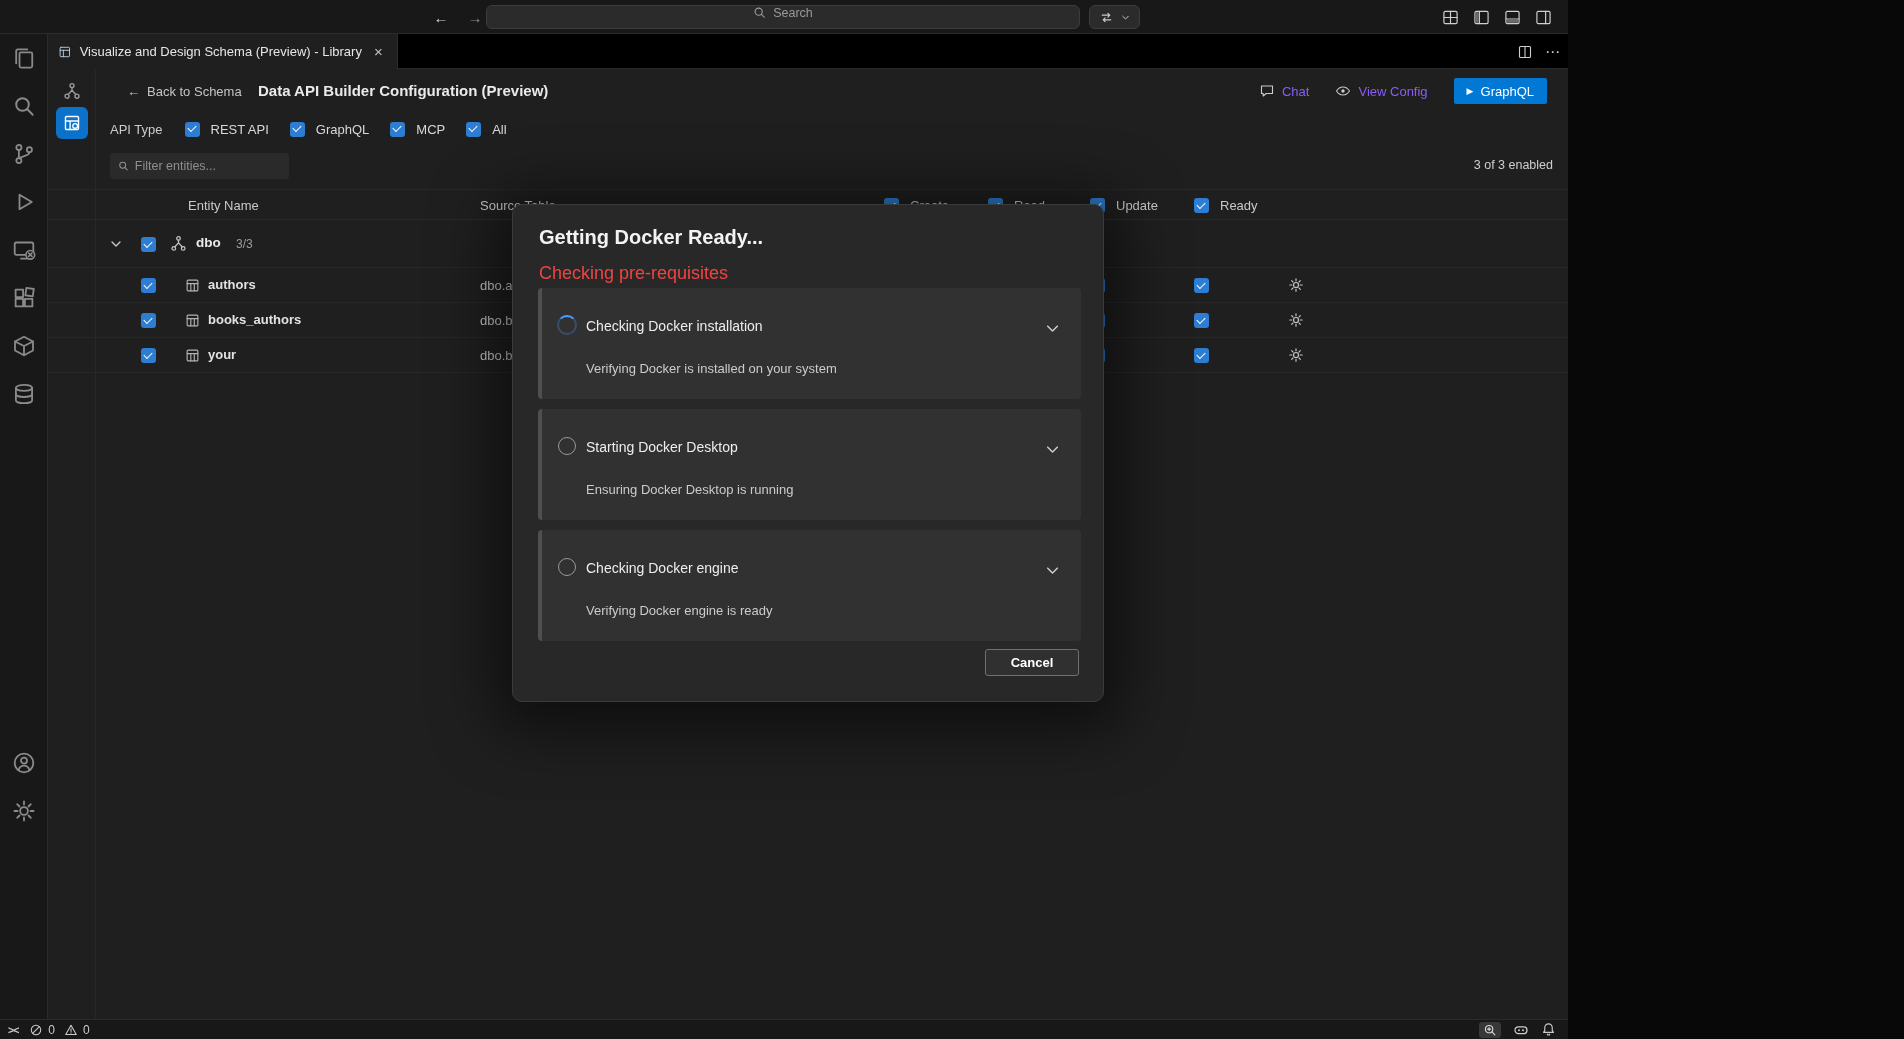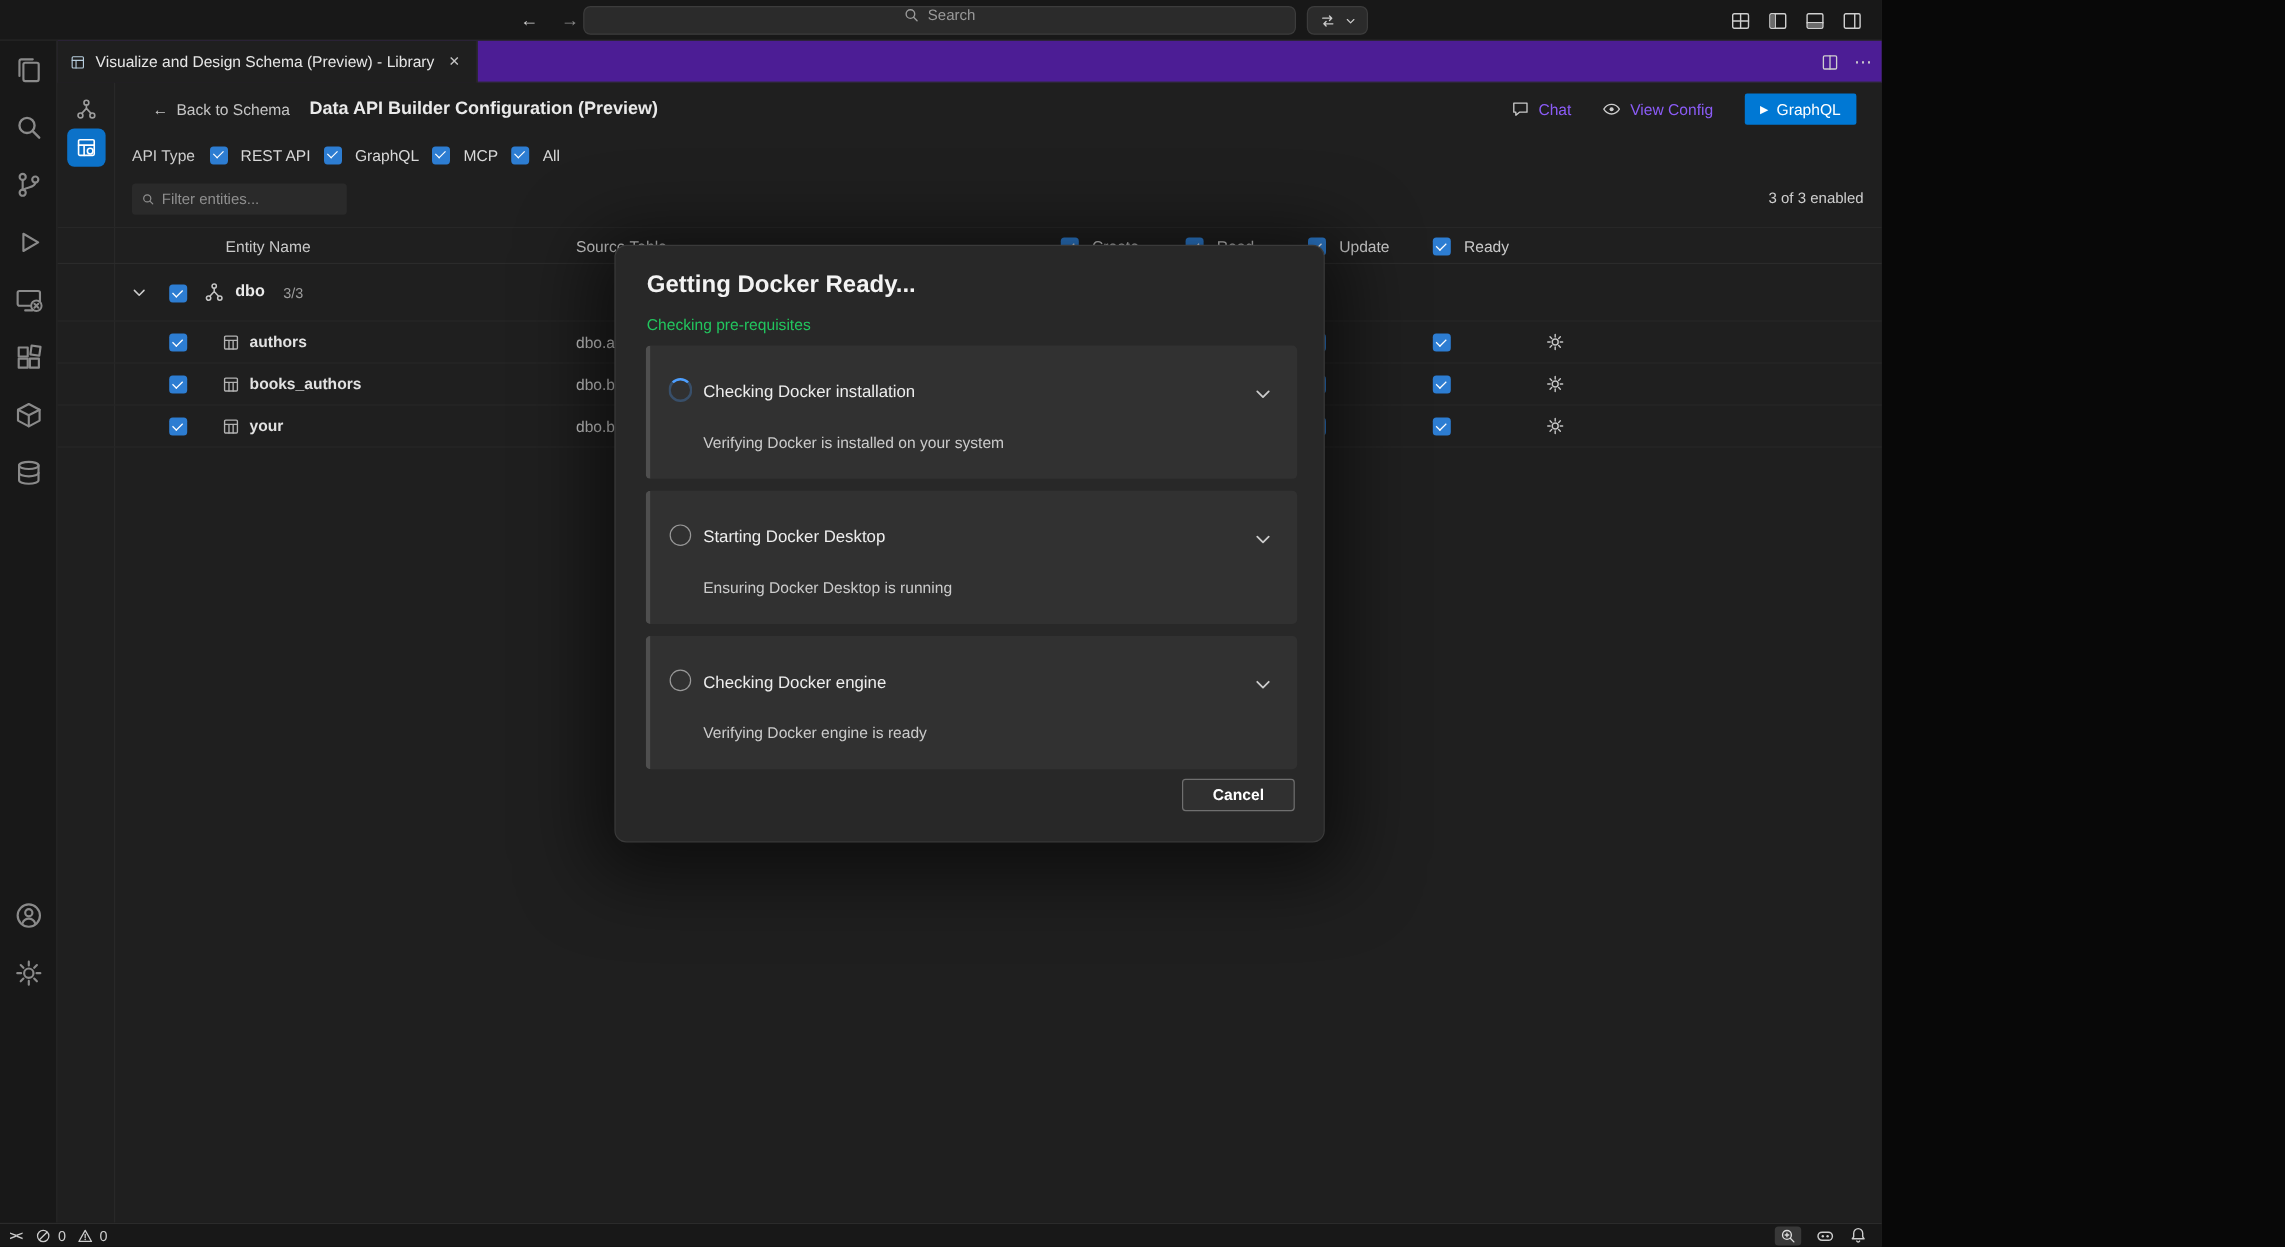--- a/index.html
+++ b/index.html
@@ -12,21 +12,21 @@
 .titlebar{position:absolute;left:0;top:0;width:1568px;height:34px;background:#181818;border-bottom:1px solid #2b2b2b}
 .nav-arrows{position:absolute;left:430px;top:0;height:34px;display:flex;align-items:center;gap:12px}
 .nav-btn{color:#cfcfcf;font-size:15px;width:22px;height:22px;display:flex;align-items:center;justify-content:center;border-radius:4px}
 .nav-btn.fwd{color:#8d8d8d}
 .searchbox{position:absolute;left:486px;top:5px;width:594px;height:24px;background:#2b2b2b;border:1px solid #3c3c3c;border-radius:6px;display:flex;align-items:flex-start;justify-content:center;gap:7px;color:#9a9a9a;font-size:12.5px}
 .search-split{position:absolute;left:1089px;top:5px;width:51px;height:24px;background:#2b2b2b;border:1px solid #3c3c3c;border-radius:6px;display:flex;align-items:center;justify-content:center;gap:6px}
 .win-icons{position:absolute;right:14px;top:0;height:34px;display:flex;align-items:center;gap:9px}
 .icobtn{width:22px;height:22px;display:flex;align-items:center;justify-content:center;border-radius:4px}
 
 
-.tabbar{position:absolute;left:48px;top:34px;width:1520px;height:35px;background:#4c1d95;border-bottom:1px solid #2b2b2b}
+.tabbar{position:absolute;left:48px;top:34px;width:1520px;height:35px;background:#000000;border-bottom:1px solid #2b2b2b}
 .tab{position:absolute;left:0;top:0;width:350px;height:35px;background:#1f1f1f;display:flex;align-items:center;gap:8px;padding:0 10px;border-right:1px solid #2b2b2b;color:#e6e6e6;font-size:13px;white-space:nowrap}
 .tab-close{margin-left:auto;color:#c4c4c4;font-size:15px;width:20px;height:20px;display:flex;align-items:center;justify-content:center;border-radius:4px}
 .tab-actions{position:absolute;right:8px;top:0;height:35px;display:flex;align-items:center;gap:12px;color:#cfcfcf;font-size:15px}
 
 
 .activitybar{position:absolute;left:0;top:34px;width:48px;height:985px;background:#181818;border-right:1px solid #2b2b2b}
 .ab-item{width:48px;height:48px;display:flex;align-items:center;justify-content:center}
 .ab-bottom{position:absolute;left:0;top:705px;width:48px}
 
 
@@ -35,21 +35,21 @@
 .strip-btn1{position:absolute;left:10px;top:8px;width:28px;height:28px;border-radius:5px;display:flex;align-items:center;justify-content:center}
 .strip-btn2{position:absolute;left:8px;top:38px;width:32px;height:32px;border-radius:6px;background:#0c72c9;display:flex;align-items:center;justify-content:center}
 
 .back-link{position:absolute;left:79px;top:15px;display:flex;align-items:center;gap:7px;color:#c5c5c5;font-size:13px}
 .page-title{position:absolute;left:210px;top:13px;font-size:15px;font-weight:700;color:#eaeaea}
 .header-actions{position:absolute;right:21px;top:9px;display:flex;align-items:center;gap:26px;height:26px}
 .h-act{display:flex;align-items:center;gap:7px;color:#8b5cf6;font-size:13px}
 .deploy-btn{display:flex;align-items:center;gap:7px;background:#0078d4;color:#fff;font-size:13px;height:26px;padding:0 13px;border-radius:2px}
 .deploy-btn .glyph{font-size:9px;line-height:1}
 
-.api-row{position:absolute;left:62px;top:49px;display:flex;align-items:center;gap:11px;height:22px}
+.api-row{position:absolute;left:62px;top:49px;display:flex;align-items:center;gap:21px;height:22px}
 .api-label{color:#cccccc;font-size:13px;margin-right:1px}
 .opt{display:flex;align-items:center;gap:11px;color:#d8d8d8;font-size:13px}
 
 .cb{width:15px;height:15px;border-radius:3px;background:#2d7dd2;position:relative;flex:none}
 .cb::after{content:"";position:absolute;left:3px;top:3.5px;width:7px;height:4px;border-left:1.7px solid #fff;border-bottom:1.7px solid #fff;transform:rotate(-45deg)}
 
 .filterbox{position:absolute;left:62px;top:84px;width:179px;height:26px;background:#2a2a2a;border-radius:3px;display:flex;align-items:center;padding:0 8px;gap:6px}
 .filterbox input{background:transparent;border:none;outline:none;color:#cccccc;font-size:12.5px;width:100%;font-family:inherit}
 .filterbox input::placeholder{color:#8f8f8f}
 .summary{position:absolute;right:15px;top:89px;font-size:12.5px;color:#cfcfcf}
@@ -71,21 +71,21 @@
 .tr-cb{position:absolute;top:10px;left:93px}
 .tr-icon{position:absolute;left:137px;top:10px}
 .tr-name{position:absolute;left:160px;top:9px;font-size:13px;font-weight:700;color:#e2e2e2}
 .tr-source{position:absolute;left:432px;top:10px;font-size:13px;color:#c6c6c6}
 .tr-op{position:absolute;top:10px}
 .tr-gear{position:absolute;left:1240px;top:9px}
 
 
 .dialog{position:absolute;left:512px;top:204px;width:592px;height:498px;background:#282828;border:1px solid #3a3a3a;border-radius:10px;box-shadow:0 10px 60px 18px rgba(0,0,0,0.55);z-index:40}
 .dlg-title{position:absolute;left:26px;top:21px;font-size:20px;font-weight:700;color:#f3f3f3}
-.dlg-sub{position:absolute;left:26px;top:58px;font-size:13px;color:#22c55e}
+.dlg-sub{position:absolute;left:26px;top:58px;font-size:18px;color:#ef4444}
 .step{position:absolute;left:25px;width:543px;height:111px;background:#313131;border-radius:4px;border-left:4px solid #4f4f4f}
 .s1{top:83px}.s2{top:204px}.s3{top:325px}
 .step-circle{position:absolute;left:14px;top:26px;width:22px;height:22px}
 .spinner{width:20px;height:20px;border-radius:50%;border:2.5px solid rgba(77,159,255,.28);border-top-color:#4d9fff;animation:spin 1.1s linear infinite;margin:1px}
 @keyframes spin{to{transform:rotate(360deg)}}
 .pending{width:18px;height:18px;border-radius:50%;border:1.5px solid #989898;margin:2px}
 .step-label{position:absolute;left:44px;top:30px;font-size:14px;color:#ededed}
 .step-chevron{position:absolute;right:20px;top:32px}
 .step-desc{position:absolute;left:44px;top:73px;font-size:13px;color:#cbcbcb}
 .cancel-btn{position:absolute;right:24px;bottom:25px;width:94px;height:27px;background:#303030;border:1px solid #6f6f6f;border-radius:3px;color:#fff;font-size:13px;font-weight:600;display:flex;align-items:center;justify-content:center}

